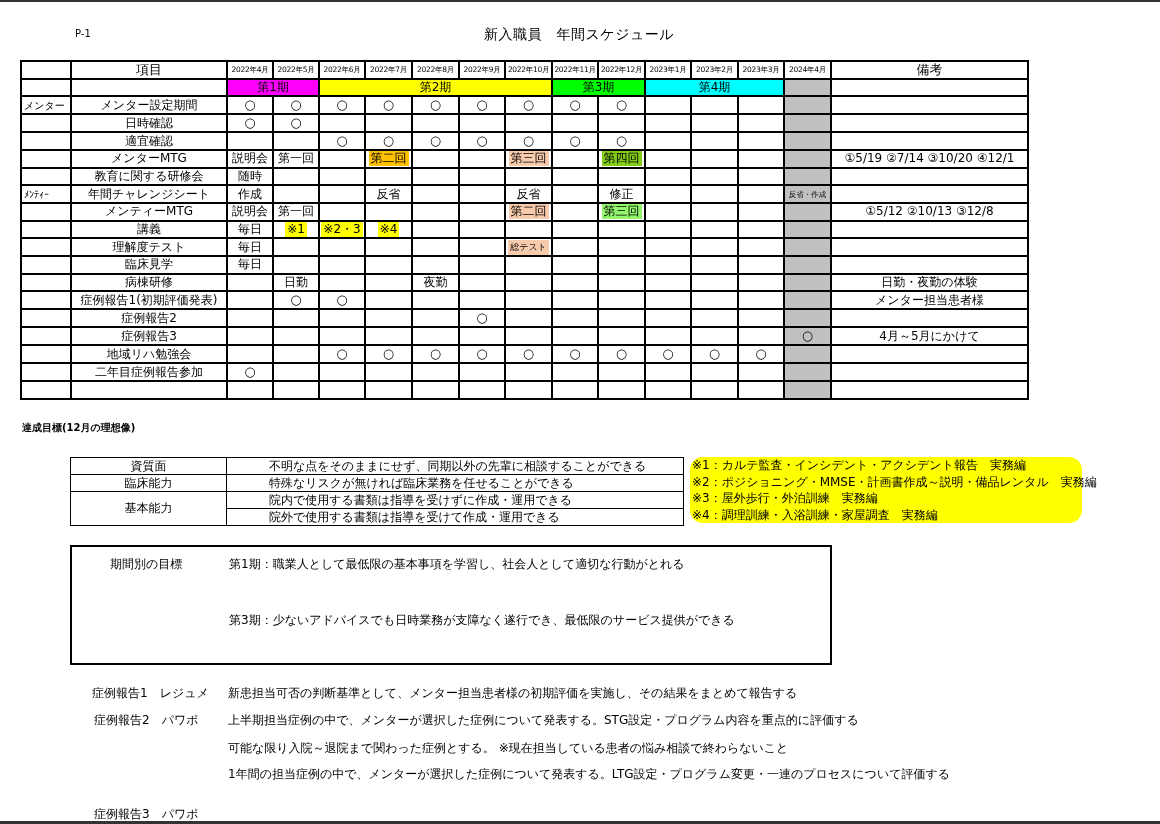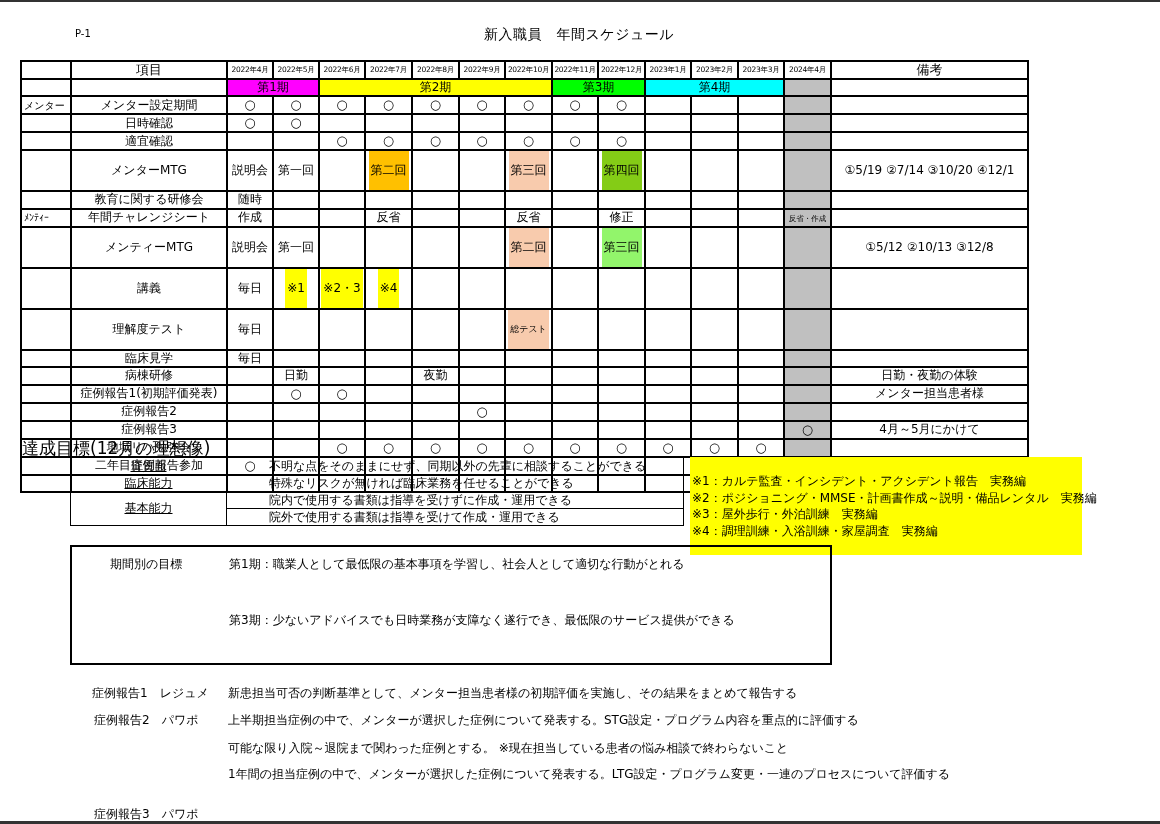--- a/index.html
+++ b/index.html
@@ -6,28 +6,28 @@
   body{width:1160px;height:824px;position:relative;background:#fff;overflow:hidden;font-family:"DejaVu Sans","Liberation Sans",sans-serif;color:#000;}
   .topbar{position:absolute;left:0;top:0;width:1160px;height:2px;background:#333;}
   .botbar{position:absolute;left:0;bottom:0;width:1160px;height:3px;background:#333;}
   .pageno{position:absolute;left:75px;top:28px;font-size:10px;}
   .title{position:absolute;left:484px;top:26px;font-size:14px;letter-spacing:0.5px;}
   table.sched{position:absolute;left:20px;top:60px;border-collapse:collapse;table-layout:fixed;}
   table.sched td{border:2px solid #000;height:15.5px;padding:0;text-align:center;vertical-align:middle;font-size:12px;line-height:15px;white-space:nowrap;overflow:hidden;}
   table.sched td.m{font-size:7.5px;letter-spacing:-0.3px;}
   table.sched td.cat{font-size:10px;text-align:left;padding-left:2px;}
   table.sched td.gray{background:#c0c0c0;}
-  .hl{display:inline-block;padding:12px 2px;line-height:15px;}
+  .hl{display:inline-block;padding:0 2px;line-height:15px;}
   .circle{font-size:13px;}
-  .goal-head{position:absolute;left:22px;top:437px;font-size:17px;font-weight:normal;}
+  .goal-head{position:absolute;left:22px;top:421px;font-size:10px;font-weight:bold;}
   table.goals{position:absolute;left:70px;top:457px;border-collapse:collapse;}
   table.goals td{border:1.5px solid #000;font-size:12px;padding:0 2px;height:16px;line-height:15px;}
-  table.goals td.lbl{text-align:center;width:151px;text-decoration:underline;}
+  table.goals td.lbl{text-align:center;width:151px;}
   table.goals td.txt{width:412px;padding-left:42px;}
-  .notes{position:absolute;left:690px;top:457px;width:388px;background:#ffff00;font-size:12px;line-height:16.5px;padding:16px 2px;}
+  .notes{position:absolute;left:690px;top:457px;width:388px;background:#ffff00;font-size:12px;line-height:16.5px;padding:0 2px;border-radius:13px;}
   .notes div{white-space:nowrap;}
   .period{position:absolute;left:70px;top:545px;width:758px;height:116px;border:2px solid #000;}
   .period .lbl{position:absolute;left:38px;top:9px;font-size:12px;}
   .period .line{position:absolute;left:157px;font-size:12px;white-space:nowrap;}
   .reports{position:absolute;left:0;top:0;}
   .rep{position:absolute;font-size:12px;white-space:nowrap;}
 </style>
 </head>
 <body>
 

